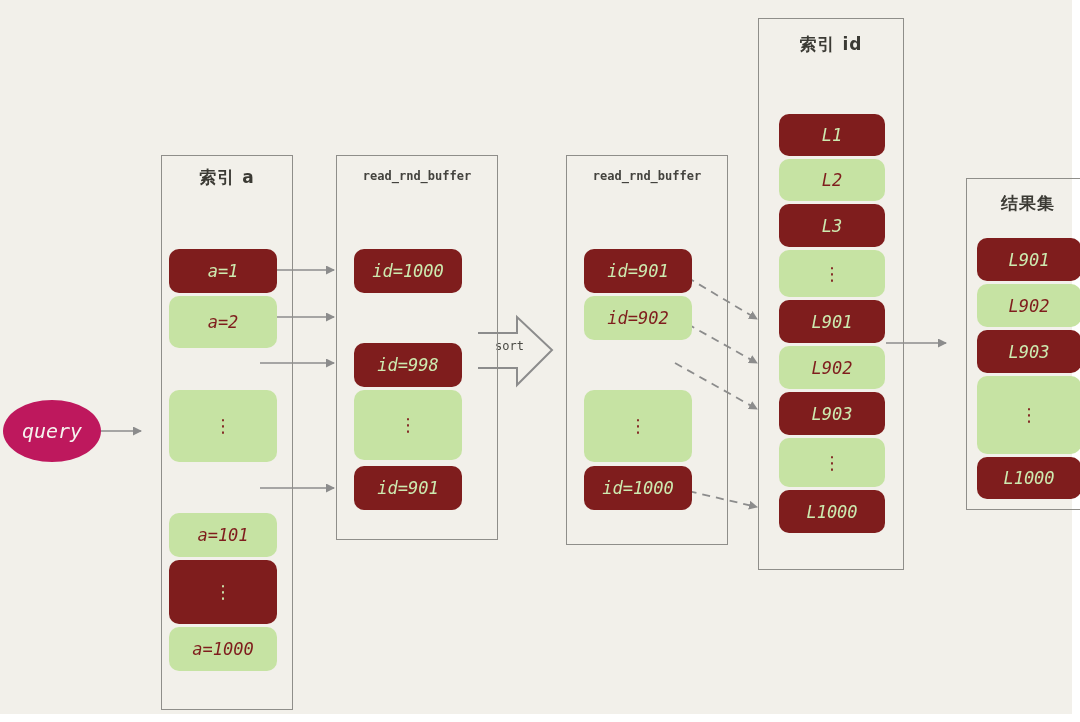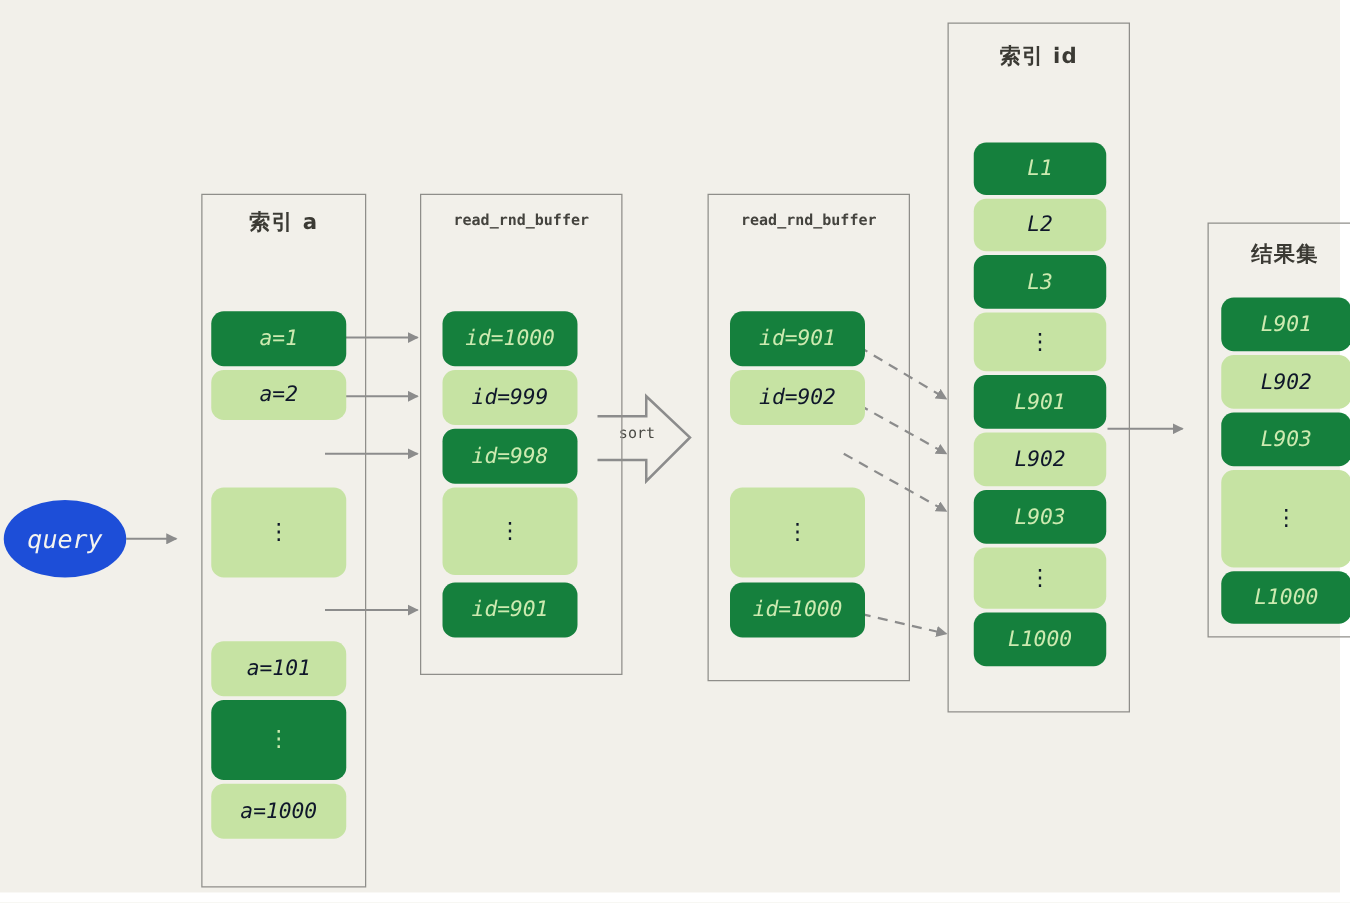--- a/index.html
+++ b/index.html
@@ -23,26 +23,26 @@
   }
   .col-title.mono{
     font-family:"DejaVu Sans Mono",monospace;font-weight:600;
     font-size:12px;letter-spacing:0;color:#44433e;
   }
   .box{
     position:absolute;left:var(--bl);width:var(--bw);
     border-radius:10px;display:flex;align-items:center;justify-content:center;
     font-size:17px;font-style:italic;z-index:3;
   }
-  .box.dark{background:#15803d;color:#cdeab0;}
-  .box.light{background:#c6e3a3;color:#0f172a;}
+  .box.dark{background:#7f1d1d;color:#cdeab0;}
+  .box.light{background:#c6e3a3;color:#7f1d1d;}
   .box.dots{font-size:18px;font-style:normal;line-height:1;letter-spacing:0;}
   .query-ellipse{
     position:absolute;left:3px;top:400px;width:98px;height:62px;
-    background:#1d4ed8;border-radius:50%;z-index:2;
+    background:#be185d;border-radius:50%;z-index:2;
     display:flex;align-items:center;justify-content:center;
     color:#f5f4ef;font-size:20px;font-style:italic;
   }
   .sort-label{
     position:absolute;left:484px;top:339px;width:40px;text-align:right;
     color:#4a4a45;font-size:12px;z-index:2;
   }
 </style>
 </head>
 <body>
@@ -75,31 +75,30 @@
 
   <div class="query-ellipse">
     <span>query</span>
   </div>
 
   <div class="sort-label">sort</div>
 
   <div class="col" style="left:145px;top:155px;width:130px;height:553px;--bl:7px;--bw:108px">
     <div class="col-title" style="top:10px">索引 a</div>
     <div class="box dark" style="top:93px;height:44px">a=1</div>
-    <div class="box light" style="top:140px;height:40px">a=2</div>
+    <div class="box light" style="top:140px;height:52px">a=2</div>
     <div class="box light dots" style="top:234px;height:72px">⋮</div>
     <div class="box light" style="top:357px;height:44px">a=101</div>
     <div class="box dark dots" style="top:404px;height:64px">⋮</div>
     <div class="box light" style="top:471px;height:44px">a=1000</div>
   </div>
 
   <div class="col" style="left:320px;top:155px;width:160px;height:383px;--bl:17px;--bw:108px">
     <div class="col-title mono" style="top:13px">read_rnd_buffer</div>
     <div class="box dark" style="top:93px;height:44px">id=1000</div>
-    <div class="box light" style="top:140px;height:44px">id=999</div>
     <div class="box dark" style="top:187px;height:44px">id=998</div>
     <div class="box light dots" style="top:234px;height:70px">⋮</div>
     <div class="box dark" style="top:310px;height:44px">id=901</div>
   </div>
 
   <div class="col" style="left:550px;top:155px;width:160px;height:388px;--bl:17px;--bw:108px">
     <div class="col-title mono" style="top:13px">read_rnd_buffer</div>
     <div class="box dark" style="top:93px;height:44px">id=901</div>
     <div class="box light" style="top:140px;height:44px">id=902</div>
     <div class="box light dots" style="top:234px;height:72px">⋮</div>

